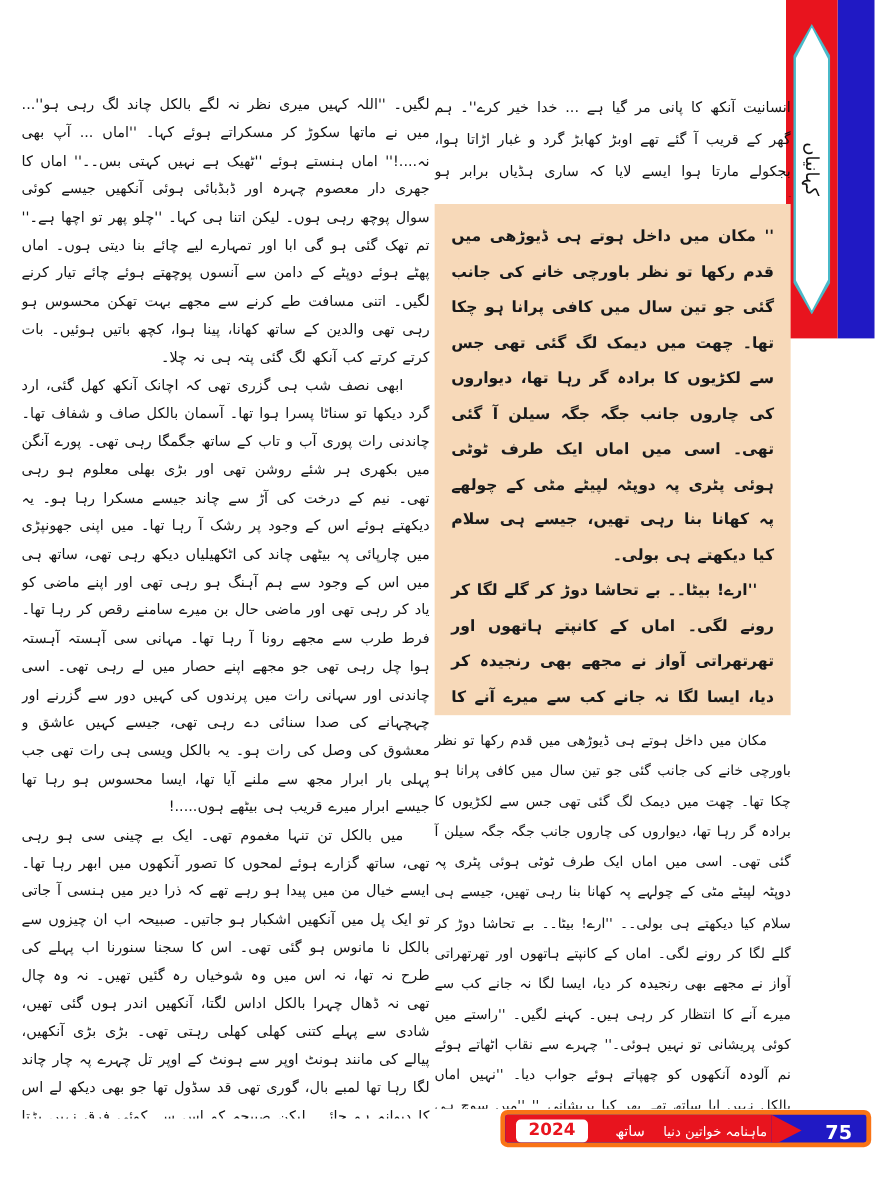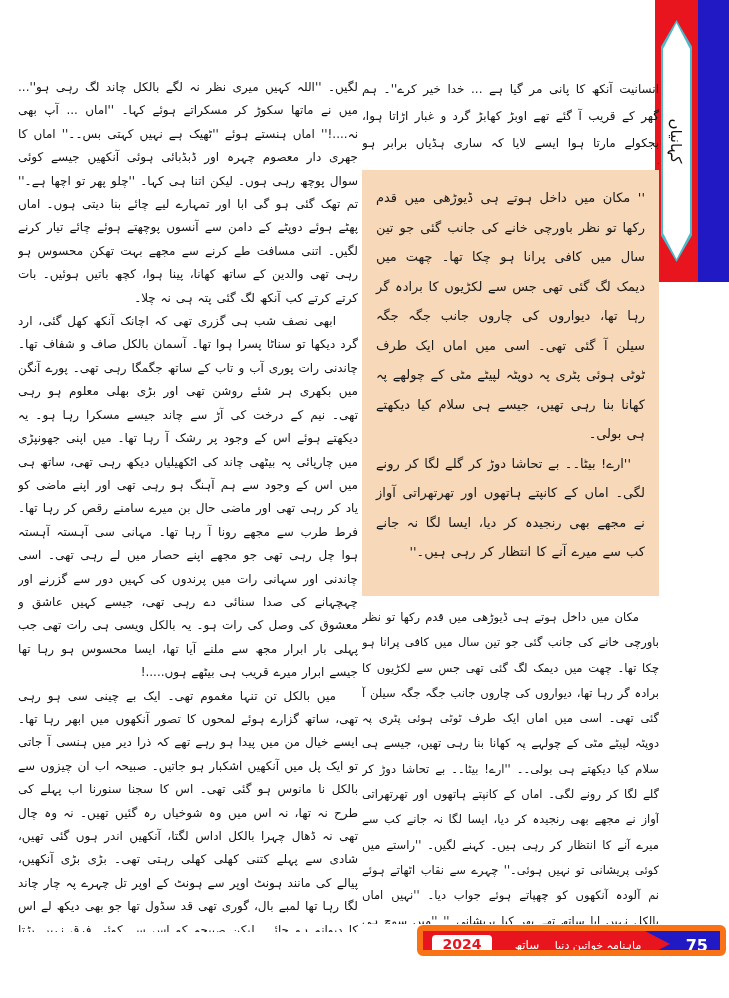--- a/index.html
+++ b/index.html
@@ -32,29 +32,29 @@
   .col-left  { position:absolute; left:18px;  top:76px; width:340px; height:856px; overflow:hidden; }
   .col-left p  { font-size:12px; line-height:23.4px; }
   .col-left p + p { text-indent:22px; }
   .col-right { position:absolute; left:362px; top:76px; width:297px; height:848px; overflow:hidden; }
   .col-right .intro { font-size:12px; line-height:27px; height:88px; overflow:hidden; }
 
   .quote-box {
     background:#f7d9b9; margin-top:6px; height:426px; overflow:hidden;
     padding:13px 14px 10px 14px;
   }
-  .quote-box p { font-size:13px; font-weight:normal; line-height:29.5px; color:#1a1a1a; }
+  .quote-box p { font-size:13px; font-weight:bold; line-height:29.5px; color:#1a1a1a; }
   .quote-box p + p { text-indent:14px; }
 
   .col-right .body { margin-top:9px; font-size:11.5px; line-height:25.3px; text-indent:20px; }
 
   
   .footer-bar {
     position:absolute; left:417px; top:925px; width:309px; height:31px;
-    background:#2019c4; border:6px solid #f97316; border-radius:6px; overflow:hidden;
+    background:#2019c4; border:4px solid #f97316; border-radius:6px; overflow:hidden;
   }
   .footer-red { position:absolute; left:0; top:0; width:222px; height:100%; background:#e8141e; }
   .footer-arrow {
     position:absolute; left:222px; top:0; width:0; height:0;
     border-top:13.5px solid transparent; border-bottom:13.5px solid transparent;
     border-left:25px solid #e8141e;
   }
   .year-badge {
     position:absolute; left:9px; top:4px; width:60px; height:19px;
     background:#ffffff; border-radius:4px; color:#e8141e;

